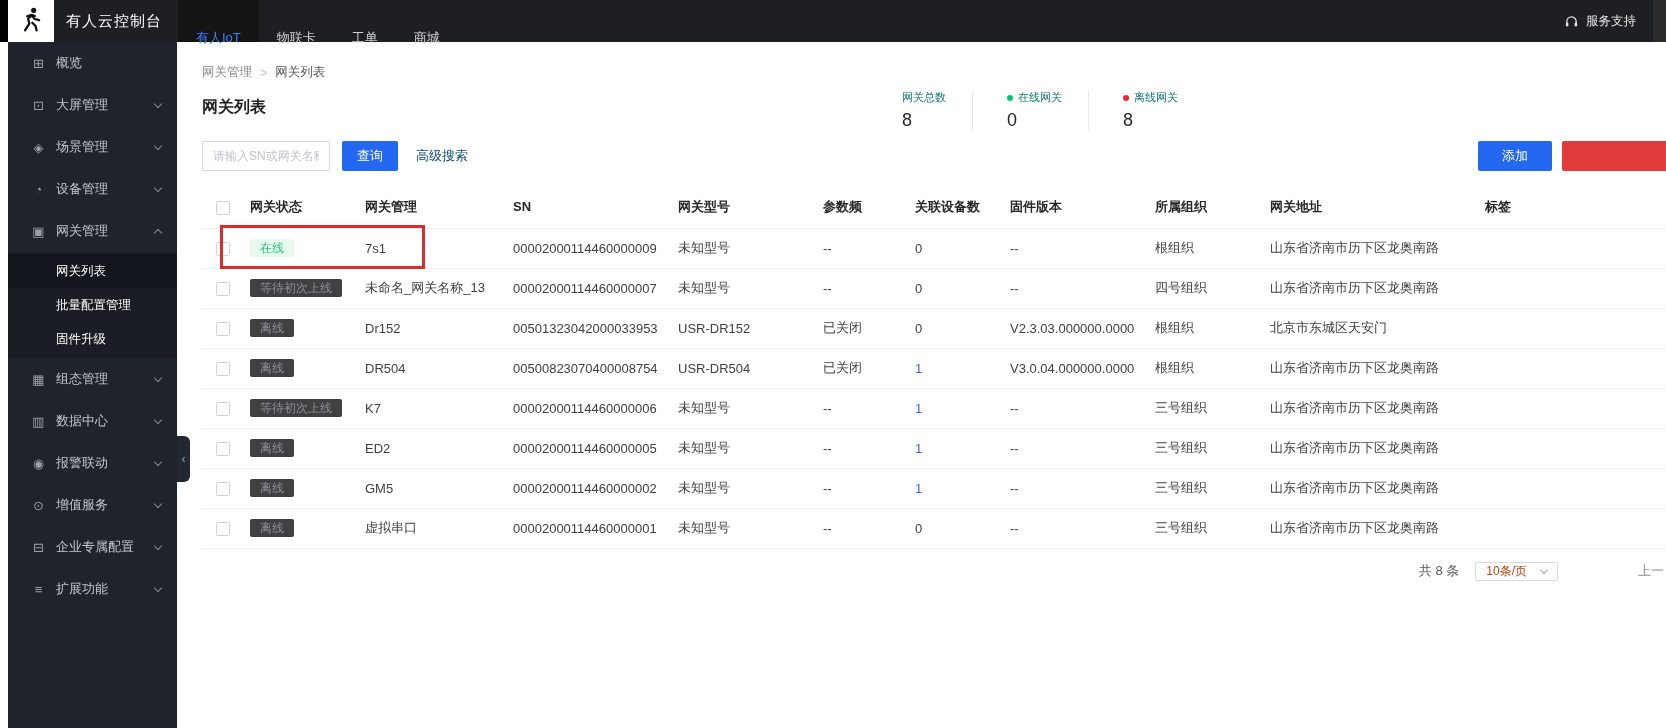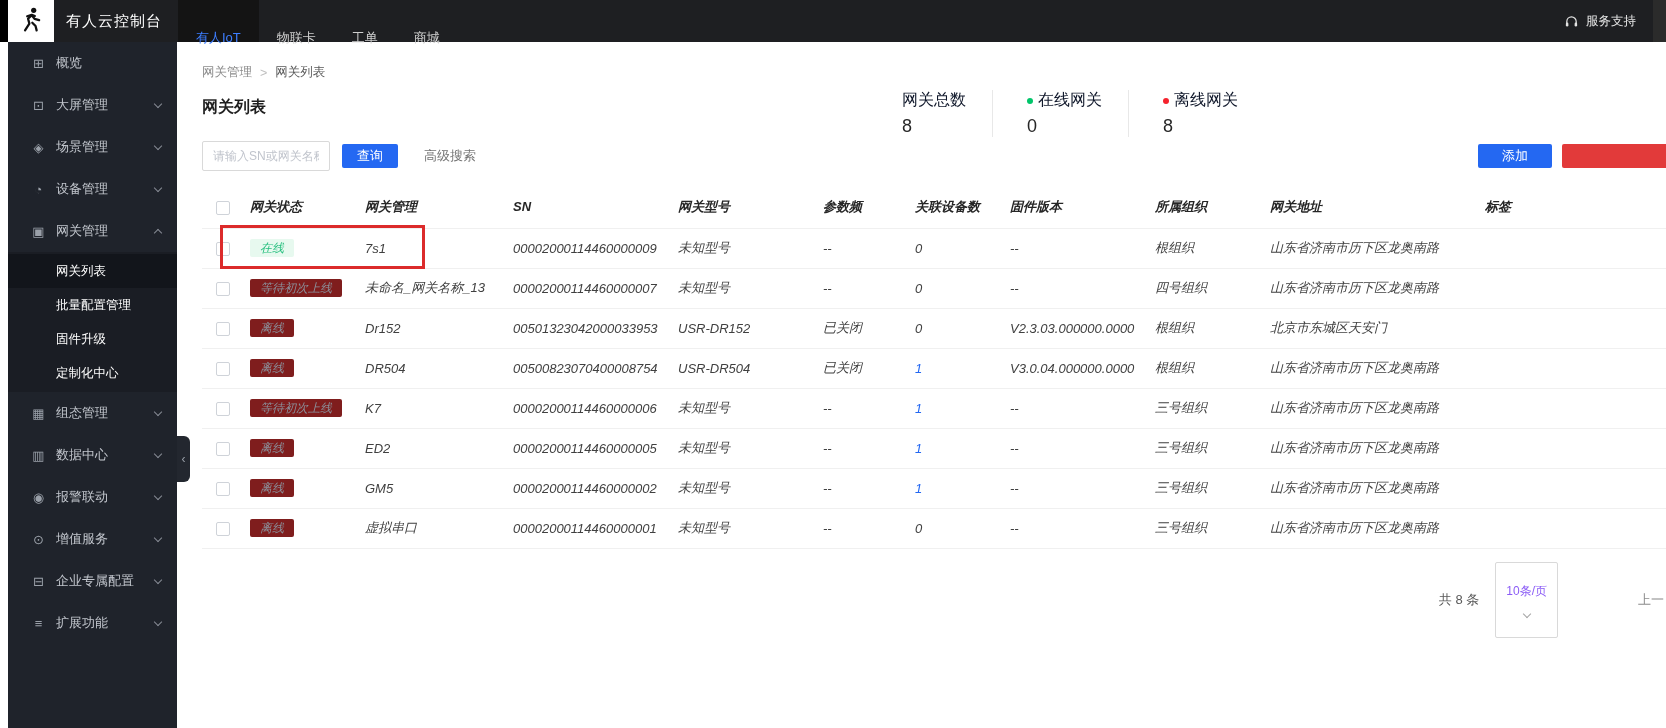--- a/index.html
+++ b/index.html
@@ -37,49 +37,49 @@
   
   .main { position:absolute; left:177px; top:42px; right:0; bottom:0; background:#fff; padding-left:25px; overflow:hidden; }
   .breadcrumb { margin-top:22px; font-size:12.5px; color:#8c8c8c; display:flex; align-items:center; gap:8px; }
   .breadcrumb .sep { color:#bfbfbf; }
   .breadcrumb .current { color:#595959; }
   .page-title { margin:16px 0 0 0; font-size:16px; font-weight:700; color:#1f1f1f; }
 
   .stats { position:absolute; top:48px; left:725px; display:flex; }
   .stat { padding-right:26px; }
   .stat + .stat { border-left:1px solid #e8e8e8; padding-left:34px; }
-  .stat-label { font-size:16px; color:#0f172a; display:flex; align-items:center; gap:5px; white-space:nowrap; }
+  .stat-label { font-size:11px; color:#0f766e; display:flex; align-items:center; gap:5px; white-space:nowrap; }
   .dot { width:6px; height:6px; border-radius:50%; display:inline-block; flex:none; }
   .stat-value { margin-top:5px; font-size:18px; color:#262626; }
 
   .toolbar { margin-top:22px; display:flex; align-items:center; height:32px; }
   .search-input { width:128px; height:30px; border:1px solid #d9d9d9; border-radius:2px; padding:0 10px; font-size:12px; color:#333; outline:none; background:#fff; }
   .search-input::placeholder { color:#c0c4cc; }
-  .btn { height:24px; border:none; border-radius:2px; font-size:13px; cursor:pointer; font-family:inherit; }
+  .btn { height:30px; border:none; border-radius:2px; font-size:13px; cursor:pointer; font-family:inherit; }
   .btn-primary { background:#2468f2; color:#fff; padding:0 15px; margin-left:12px; }
-  .adv-link { color:#737373; font-size:13px; margin-left:26px; cursor:pointer; white-space:nowrap; }
+  .adv-link { color:#0c4a6e; font-size:13px; margin-left:18px; cursor:pointer; white-space:nowrap; }
   .btn-add { margin-left:auto; padding:0 24px; }
   .btn-danger { background:#e23a3a; width:118px; margin-left:10px; margin-right:-14px; flex:none; }
 
   .table-wrap { position:relative; margin-top:14px; }
-  table { border-collapse:collapse; table-layout:fixed; width:1464px;font-style:italic; }
+  table { border-collapse:collapse; table-layout:fixed; width:1464px; }
   th, td { text-align:left; border-bottom:1px solid #f0f0f0; padding:0 10px 0 0; overflow:hidden; white-space:nowrap; }
   th { height:42px; font-size:13px; font-weight:700; color:#262626; }
   td { height:40px; font-size:13px; color:#404040; }
   .col-check { padding-left:14px; }
   .checkbox { display:inline-block; width:14px; height:14px; border:1px solid #cfd3d9; border-radius:2px; background:#fff; vertical-align:middle; cursor:pointer; }
   .badge { display:inline-block; padding:1px 10px; font-size:12px; border-radius:2px; line-height:1.4; }
   .badge.online { background:#e7f9ef; color:#26bf7e; }
-  .badge.waiting, .badge.offline { background:#7f1d1d; color:#8b909a; }
+  .badge.waiting, .badge.offline { background:#404040; color:#8b909a; }
   .link { color:#2468f2; cursor:pointer; }
   .annotation { position:absolute; left:18px; top:39px; width:205px; height:44px; border:3px solid #dc2b2b; pointer-events:none; z-index:3; }
 
   .pagination { margin-top:13px; display:flex; align-items:center; justify-content:flex-end; font-size:13px; color:#595959; padding-right:2px; }
   .total-label { margin-right:16px; white-space:nowrap; }
-  .pagesize { display:flex; align-items:center; gap:14px; border:1px solid #d9d9d9; border-radius:2px; padding:20px 10px; font-size:12px; color:#8b5cf6; cursor:pointer; white-space:nowrap;flex-direction:column; }
+  .pagesize { display:flex; align-items:center; gap:14px; border:1px solid #d9d9d9; border-radius:2px; padding:0 10px; font-size:12px; color:#c2410c; cursor:pointer; white-space:nowrap; }
   .pagesize .chevron { border-color:#a6a6a6; }
   .prev-btn { color:#8c8c8c; margin-left:80px; white-space:nowrap; cursor:pointer; }
 </style>
 </head>
 <body>
 
 <header class="navbar">
   <div class="corner-block"></div>
   <div class="logo-box">
     <span>
@@ -134,21 +134,20 @@
       </div>
       <div class="menu-item">
         <span class="mi-icon">▣</span>
         <span class="mi-label">网关管理</span>
         <span class="chevron up"></span>
       </div>
       <div class="submenu">
         <div class="submenu-item active">网关列表</div>
         <div class="submenu-item">批量配置管理</div>
         <div class="submenu-item">固件升级</div>
-        <div class="submenu-item">定制化中心</div>
       </div>
       <div class="menu-item">
         <span class="mi-icon">▦</span>
         <span class="mi-label">组态管理</span>
         <span class="chevron"></span>
       </div>
       <div class="menu-item">
         <span class="mi-icon">▥</span>
         <span class="mi-label">数据中心</span>
         <span class="chevron"></span>

